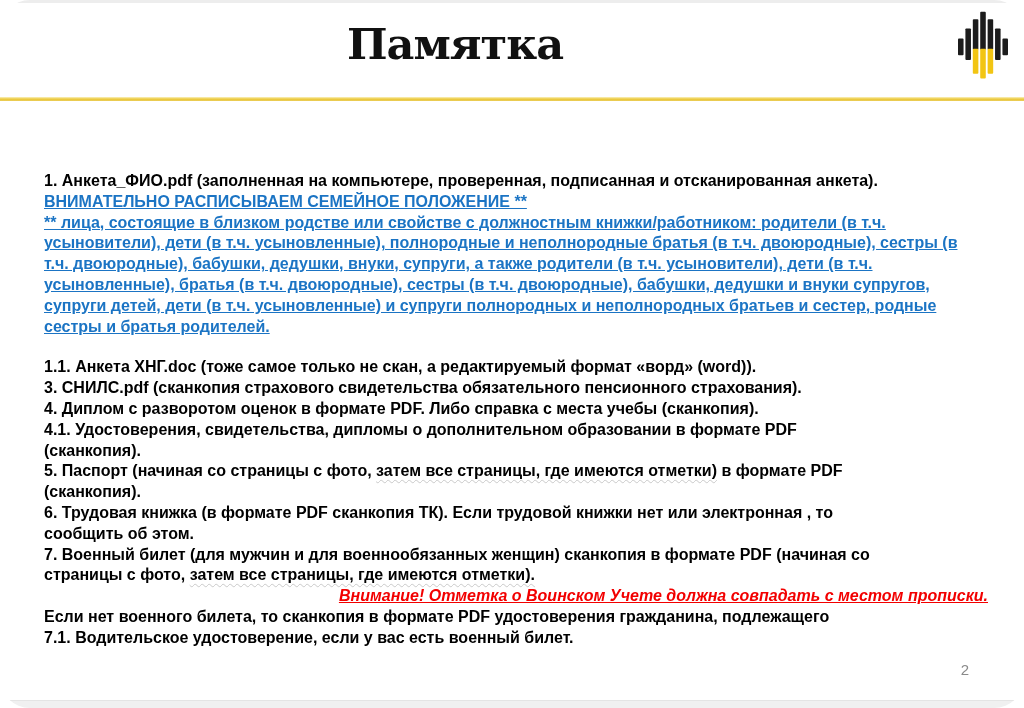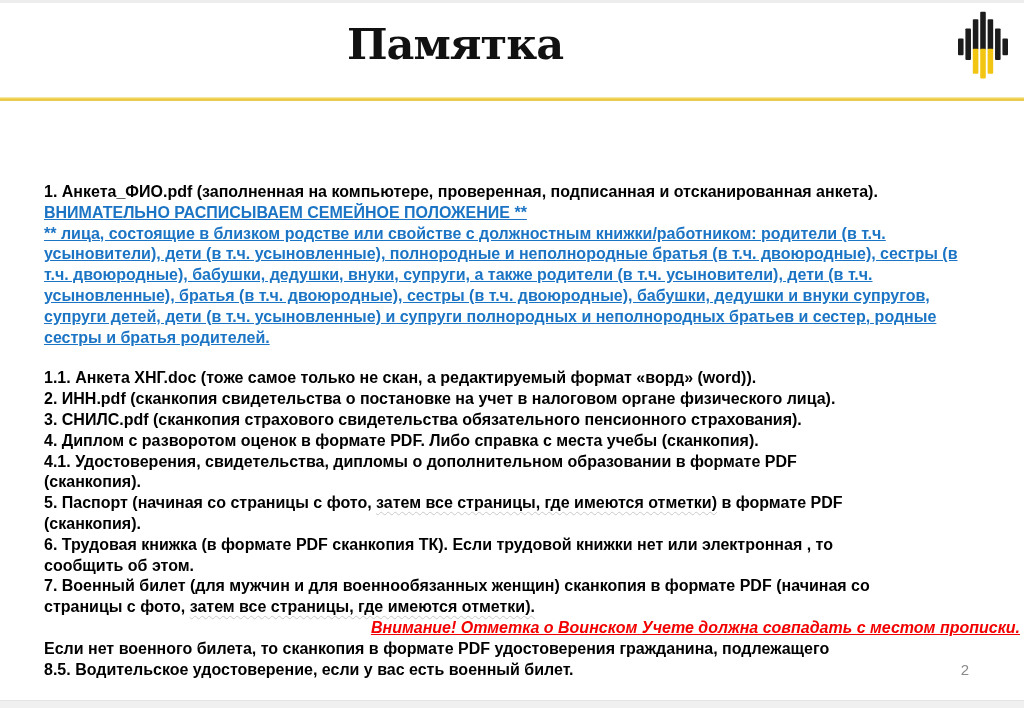--- a/index.html
+++ b/index.html
@@ -2,43 +2,43 @@
 <html><head>
 <meta charset="utf-8">
 <style>
   html,body{margin:0;padding:0;background:#fff;}
   .slide{
     position:relative;
     width:1024px;height:708px;
     background:#ffffff;
     overflow:hidden;
     font-family:"Liberation Sans",sans-serif;
+    border-radius:30px;
   }
   .top-strip{position:absolute;top:0;left:0;width:100%;height:3px;background:#ededed;}
   .bottom-strip{position:absolute;bottom:0;left:0;width:100%;height:7px;background:#f0f0f0;border-top:1px solid #e4e4e4;}
 
   .header{position:relative;height:97px;}
   .title{
     position:absolute;left:0;top:20px;width:910px;
     margin:0;text-align:center;
     font-family:"DejaVu Serif","Liberation Serif",serif;
     font-weight:700;font-size:43px;line-height:48px;color:#111;
     letter-spacing:-1px;
   }
   .logo{position:absolute;top:9px;right:16px;width:50px;height:74px;}
 
   .gold-divider{
     position:absolute;top:97px;left:0;width:100%;height:4px;
     background:linear-gradient(to bottom,#faf2c0 0%,#eecf4e 45%,#e7c231 80%,#f0dc87 100%);
   }
 
   .body{
-    position:absolute;top:101px;left:44px;right:4px;
+    position:absolute;top:101px;left:44px;right:36px;
     padding-top:70px;
-    margin-top:11px;
   }
   .ln{
     white-space:nowrap;
     font-size:16px;line-height:20.8px;
     font-weight:bold;color:#000;
   }
   .blue{
     color:#1b74c4;
     text-decoration:underline;
     text-decoration-color:#1b74c4;
@@ -98,38 +98,37 @@
     <div class="ln blue">** лица, состоящие в близком родстве или свойстве с должностным книжки/работником: родители (в т.ч.</div>
     <div class="ln blue">усыновители), дети (в т.ч. усыновленные), полнородные и неполнородные братья (в т.ч. двоюродные), сестры (в</div>
     <div class="ln blue">т.ч. двоюродные), бабушки, дедушки, внуки, супруги, а также родители (в т.ч. усыновители), дети (в т.ч.</div>
     <div class="ln blue">усыновленные), братья (в т.ч. двоюродные), сестры (в т.ч. двоюродные), бабушки, дедушки и внуки супругов,</div>
     <div class="ln blue">супруги детей, дети (в т.ч. усыновленные) и супруги полнородных и неполнородных братьев и сестер, родные</div>
     <div class="ln blue">сестры и братья родителей.</div>
 
     <div class="spacer"></div>
 
     <div class="ln">1.1. Анкета ХНГ.doc (тоже самое только не скан, а редактируемый формат «ворд» (word)).</div>
-    <div class="ln">2. ИНН.pdf (сканкопия свидетельства о постановке на учет в налоговом органе физического лица).</div>
     <div class="ln">3. СНИЛС.pdf (сканкопия страхового свидетельства обязательного пенсионного страхования).</div>
     <div class="ln">4. Диплом с разворотом оценок в формате PDF. Либо справка с места учебы (сканкопия).</div>
     <div class="ln">4.1. Удостоверения, свидетельства, дипломы о дополнительном образовании в формате PDF</div>
     <div class="ln">(сканкопия).</div>
 
     <div class="ln"><span>5. Паспорт (начиная со страницы с фото, </span><span class="wavy">затем все страницы, где имеются отметки)</span><span> в формате PDF</span></div>
     <div class="ln">(сканкопия).</div>
 
     <div class="ln">6. Трудовая книжка (в формате PDF сканкопия ТК). Если трудовой книжки нет или электронная , то</div>
     <div class="ln">сообщить об этом.</div>
 
     <div class="ln">7. Военный билет (для мужчин и для военнообязанных женщин) сканкопия в формате PDF (начиная со</div>
     <div class="ln"><span>страницы с фото, </span><span class="wavy">затем все страницы, где имеются отметки).</span></div>
 
     <div class="ln red">Внимание! Отметка о Воинском Учете должна совпадать с местом прописки.</div>
 
     <div class="ln">Если нет военного билета, то сканкопия в формате PDF удостоверения гражданина, подлежащего</div>
 
-    <div class="ln">8.5. Водительское удостоверение, если у вас есть военный билет.</div>
+    <div class="ln">7.1. Водительское удостоверение, если у вас есть военный билет.</div>
   </main>
 
   <div class="page-number">2</div>
 
   <div class="bottom-strip"></div>
 </div>
 
 </body></html>

